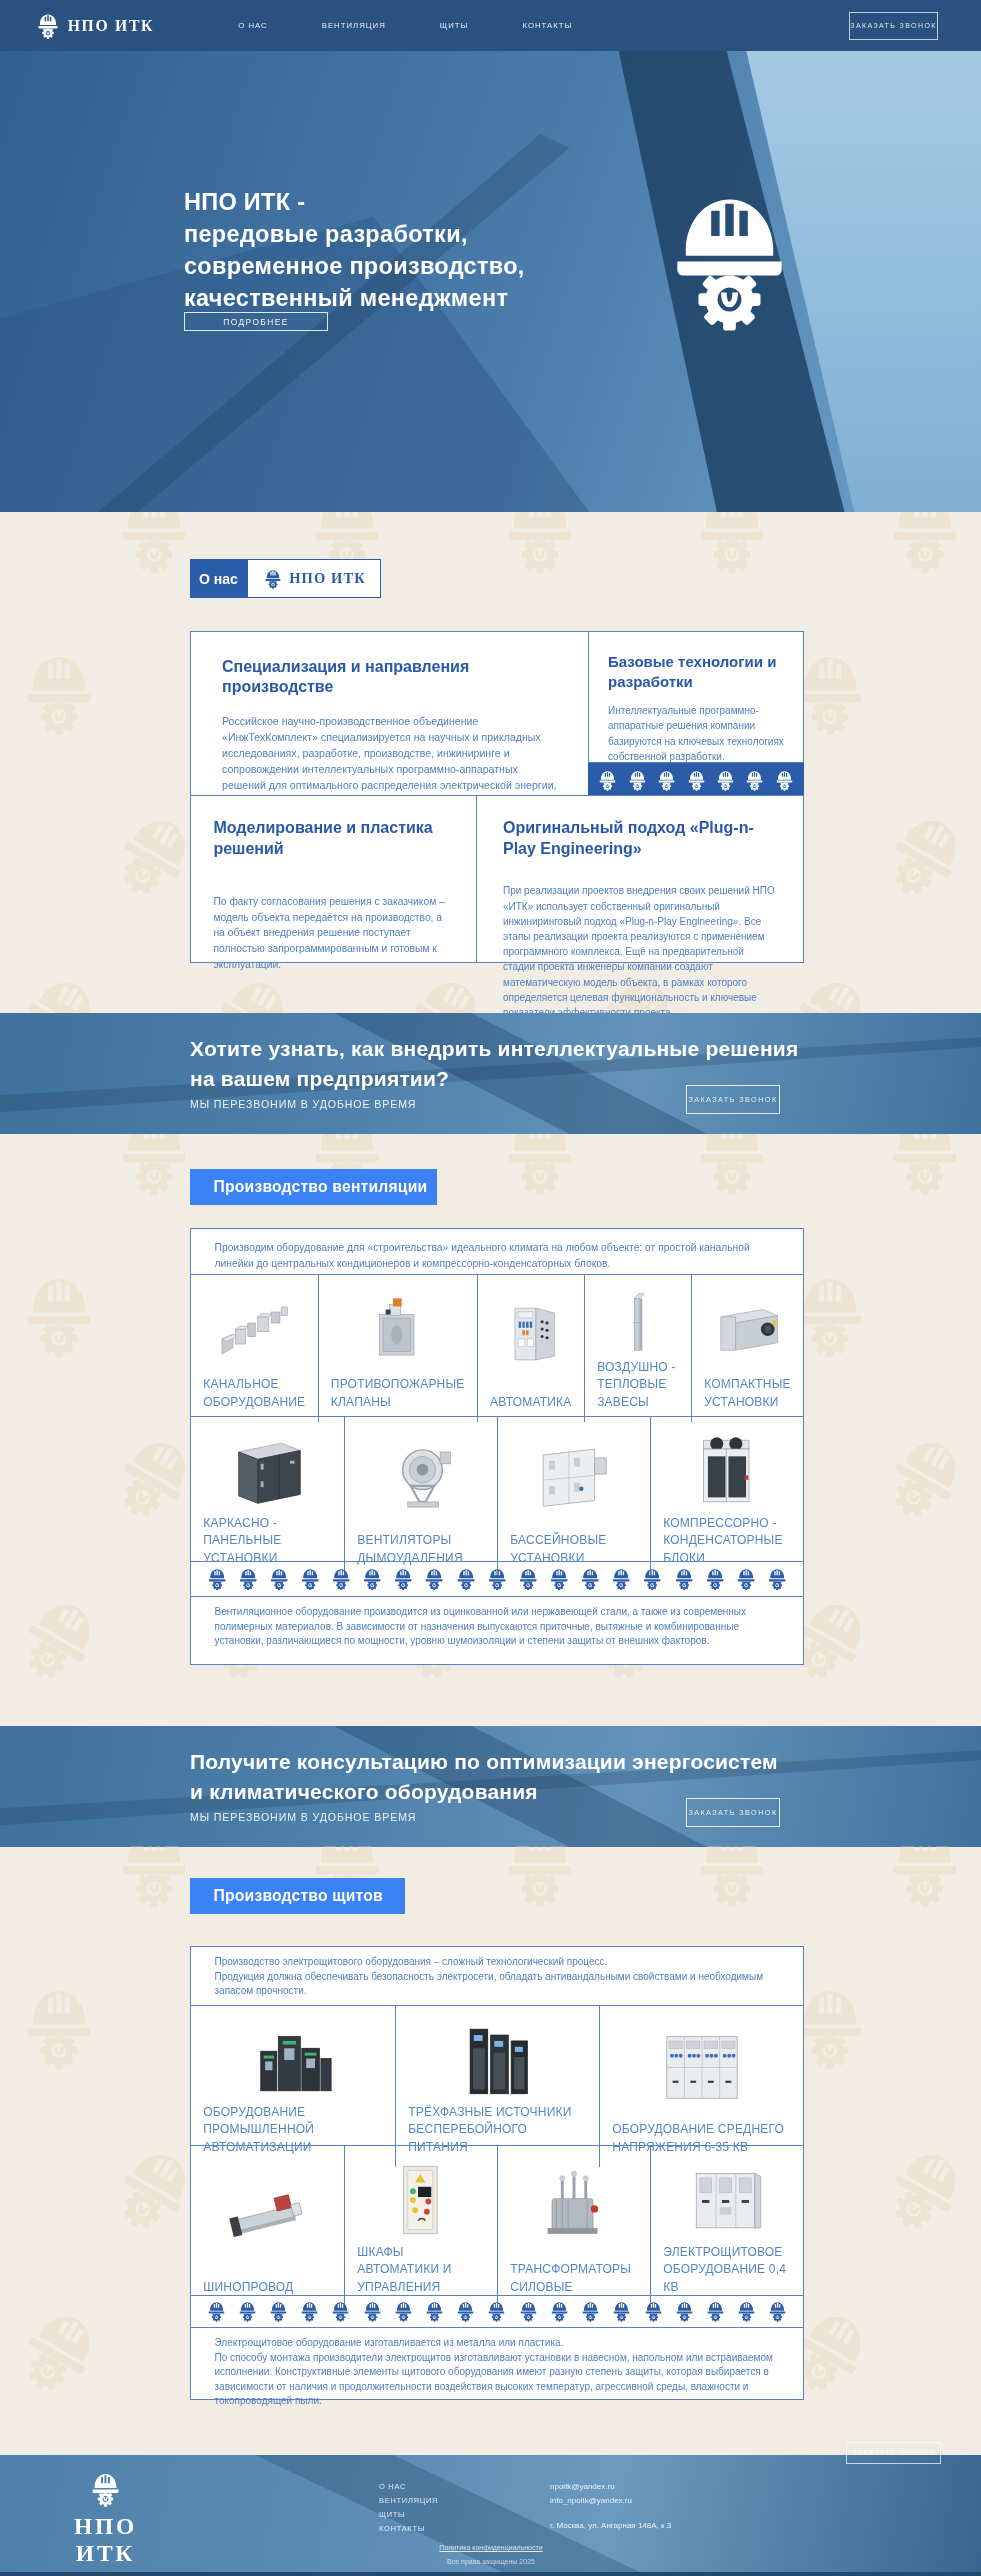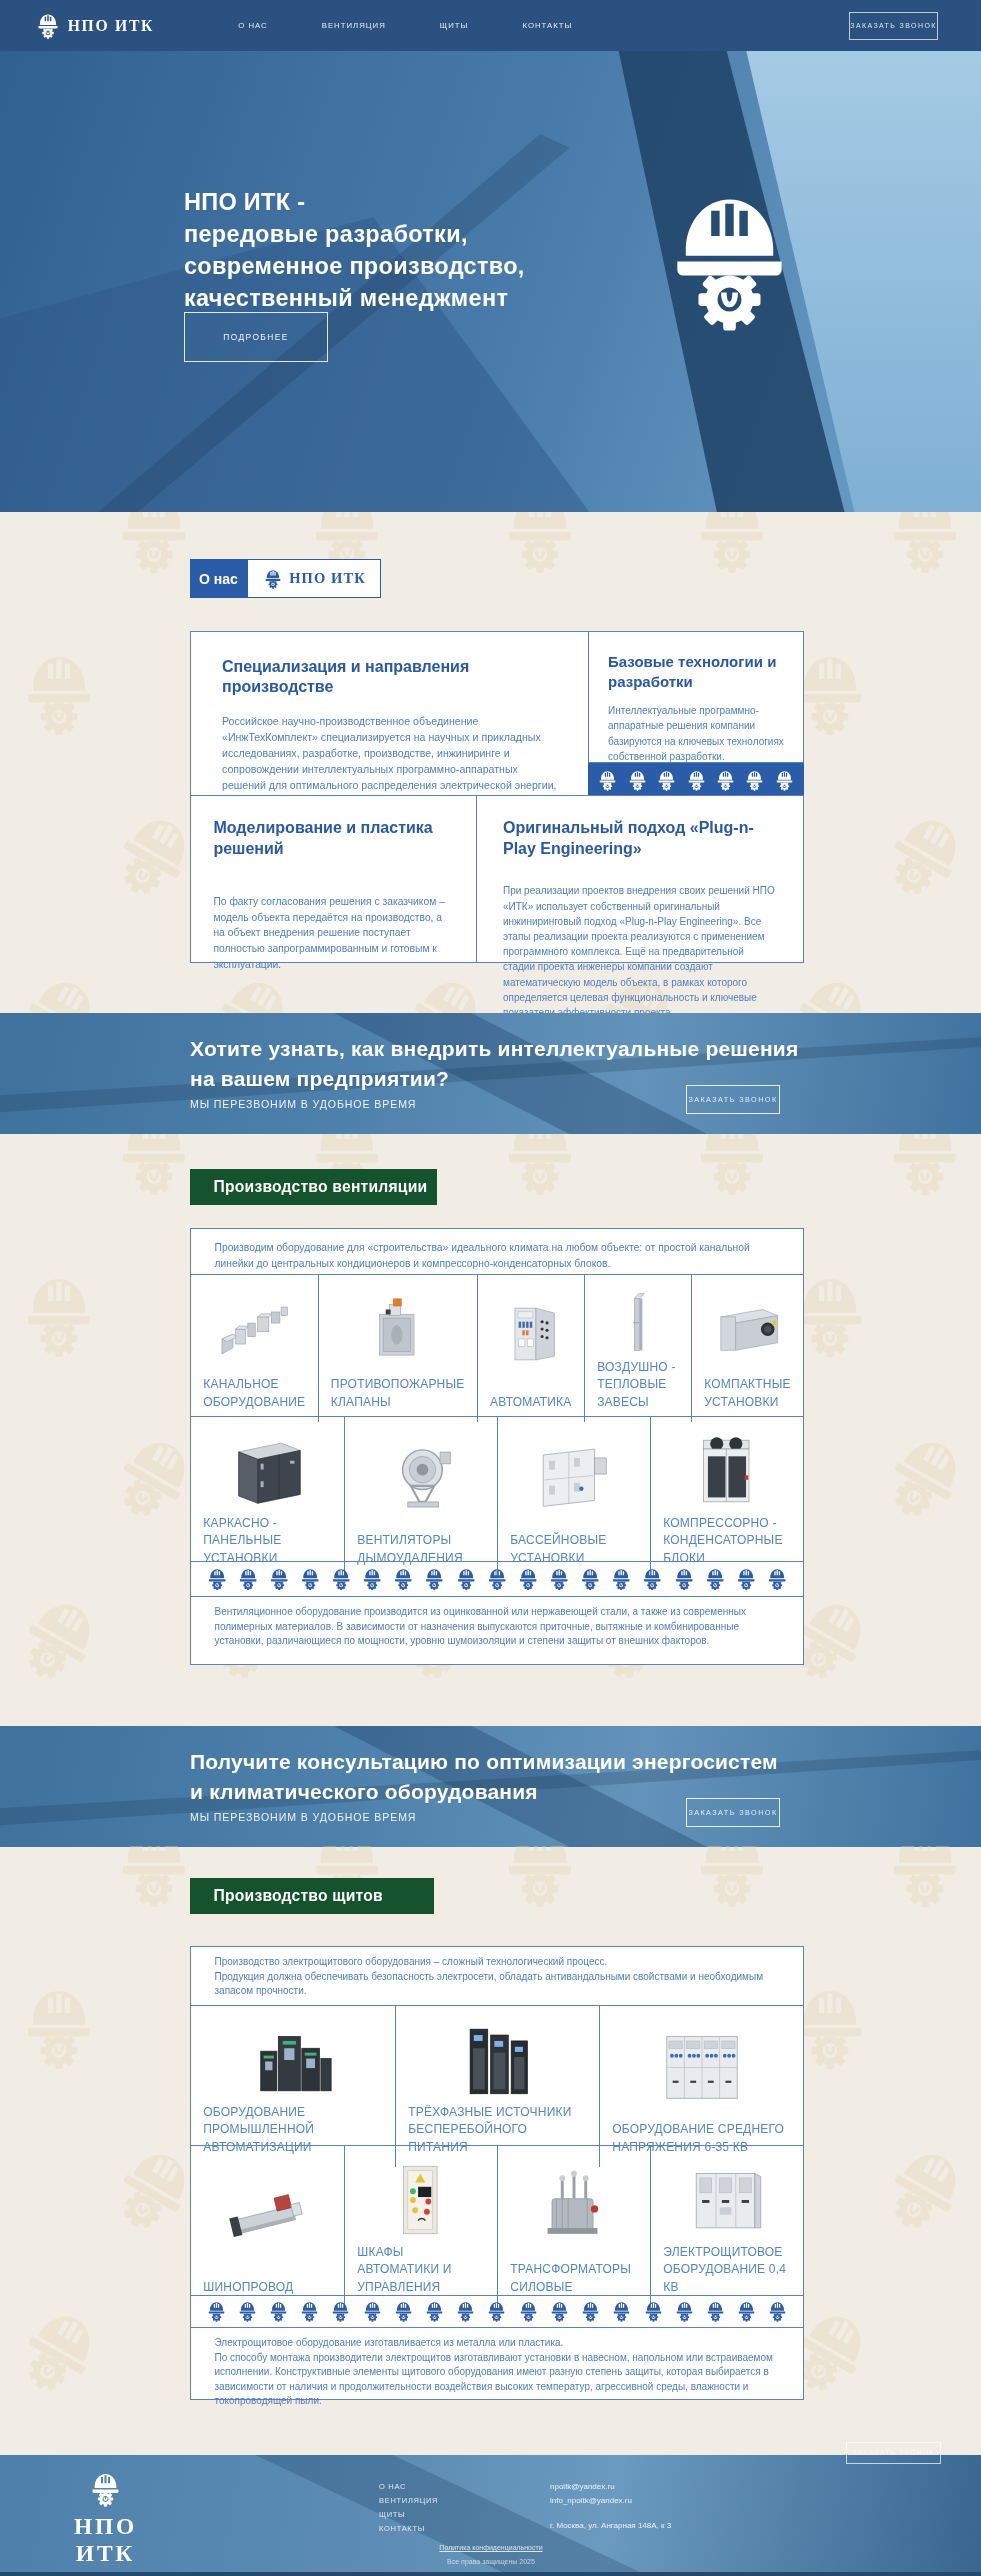--- a/index.html
+++ b/index.html
@@ -24,21 +24,21 @@
 
   
   .hero { top:51px; left:0; width:982px; height:461px; overflow:hidden;
     background:linear-gradient(108deg,#30608f 0%,#3f6f9f 28%,#4a7dab 55%,#5d90ba 78%,#6ea2c8 100%); }
   .hb { position:absolute; inset:0; }
   .hb1 { background:linear-gradient(180deg,#a5cae4,#7fb0d4); clip-path:polygon(76% 0,100% 0,100% 100%,87% 100%); }
   .hb2 { background:#1c3f63; opacity:.82; clip-path:polygon(63% 0,74% 0,86% 100%,73% 100%); }
   .hb3 { background:#2c5784; opacity:.45; clip-path:polygon(0 58%,38% 36%,60% 100%,0 100%); }
   .hb4 { background:#16304e; opacity:.22; clip-path:polygon(10% 100%,55% 18%,58% 21%,14% 100%); }
   .hero-title { position:absolute; left:184px; top:135px; color:#ffffff; font-weight:bold; font-size:23.5px; line-height:32px; letter-spacing:0.3px; }
-  .hero-btn { position:absolute; left:184px; top:261px; width:144px; height:50px; font-size:8.4px; }
+  .hero-btn { position:absolute; left:184px; top:261px; width:144px; height:19px; font-size:8.4px; }
   .hero-ic { position:absolute; left:659px; top:140px; width:141px; height:141px; color:#ffffff; }
 
   
   .wm-layer { position:absolute; inset:0; overflow:hidden; pointer-events:none; color:#e4d5b8; }
   .wm-layer svg { position:absolute; width:84px; height:84px; fill:currentColor; opacity:.38; }
 
   
   .about { top:512px; left:0; width:982px; height:501px; }
   .tag-row { position:absolute; left:190px; top:47px; height:39px; display:flex; }
   .tag-blue { width:57px; height:39px; background:#2b5ca8; color:#fff; font-size:14px; font-weight:bold; display:flex; align-items:center; justify-content:center; }
@@ -71,21 +71,21 @@
     background:linear-gradient(100deg,#3e719c 0%,#4d80ab 35%,#6393ba 65%,#3f729e 100%); }
   .cta .hb5 { background:#1d4066; opacity:.35; clip-path:polygon(34% 0,48% 0,72% 100%,58% 100%); }
   .cta .hb6 { background:#16304e; opacity:.22; clip-path:polygon(0 68%,100% 20%,100% 28%,0 82%); }
   .cta1 { top:1013px; }
   .cta2 { top:1726px; }
   .cta-title { position:absolute; left:190px; top:21px; font-size:21px; font-weight:bold; line-height:30px; letter-spacing:0.2px; }
   .cta-sub { position:absolute; left:190px; top:85px; font-size:10.6px; letter-spacing:0.9px; color:#eef3f8; }
   .cta .btn-outline { position:absolute; left:686px; top:72px; width:94px; height:29px; font-size:7.3px; color:#e6edf4; }
 
   
-  .sec-head { position:absolute; background:#14532d; color:#fff; font-weight:bold; font-size:15.7px;
+  .sec-head { position:absolute; background:#3b82f6; color:#fff; font-weight:bold; font-size:15.7px;
     display:flex; align-items:center; padding-left:23.5px; letter-spacing:0.2px; }
   .pcard { position:absolute; background:#fff; border:0.6px solid #5b82bf; }
   .pblock { border-top:0.6px solid #5b82bf; }
   .pblock:first-child { border-top:none; }
   .ptext { padding:11.2px 23.5px 0 23.5px; color:#4f7fc0; font-size:10.3px; line-height:1.5; }
   .ptext.small { font-size:10px; line-height:1.45; padding-top:8.4px; }
   .pgrid { display:grid; }
   .pcell { border-left:0.6px solid #5b82bf; display:flex; flex-direction:column; align-items:stretch; padding:10px 11.2px 11.2px 11.2px; }
   .pcell:first-child { border-left:none; }
   .pimg { margin:auto; width:88px; height:88px; }
@@ -97,21 +97,21 @@
   .vent .sec-head { left:190px; top:35px; width:247px; height:36px; }
   .vent .pcard { left:190px; top:94px; width:614px; }
   .vent .b-intro { height:45px; }
   .vent .b-row1 { height:142px; grid-template-columns:repeat(5,1fr); }
   .vent .b-row2 { height:145px; grid-template-columns:repeat(4,1fr); }
   .vent .b-div { height:35px; }
   .vent .b-outro { height:68px; }
   .vent .b-row1 .pimg { width:74px; height:74px; }
 
   .panels { top:1846px; left:0; width:982px; height:608px; }
-  .panels .sec-head { left:190px; top:32px; width:244px; height:36px; }
+  .panels .sec-head { left:190px; top:32px; width:215px; height:36px; }
   .panels .pcard { left:190px; top:100px; width:614px; }
   .panels .b-intro { height:58px; }
   .panels .b-row1 { height:140px; grid-template-columns:repeat(3,1fr); }
   .panels .b-row2 { height:150px; grid-template-columns:repeat(4,1fr); }
   .panels .b-div { height:32px; }
   .panels .b-div .hg { width:21px; height:21px; }
   .panels .b-outro { height:72px; }
 
   
   .footer { top:2455px; left:0; width:982px; height:121px; overflow:visible;

